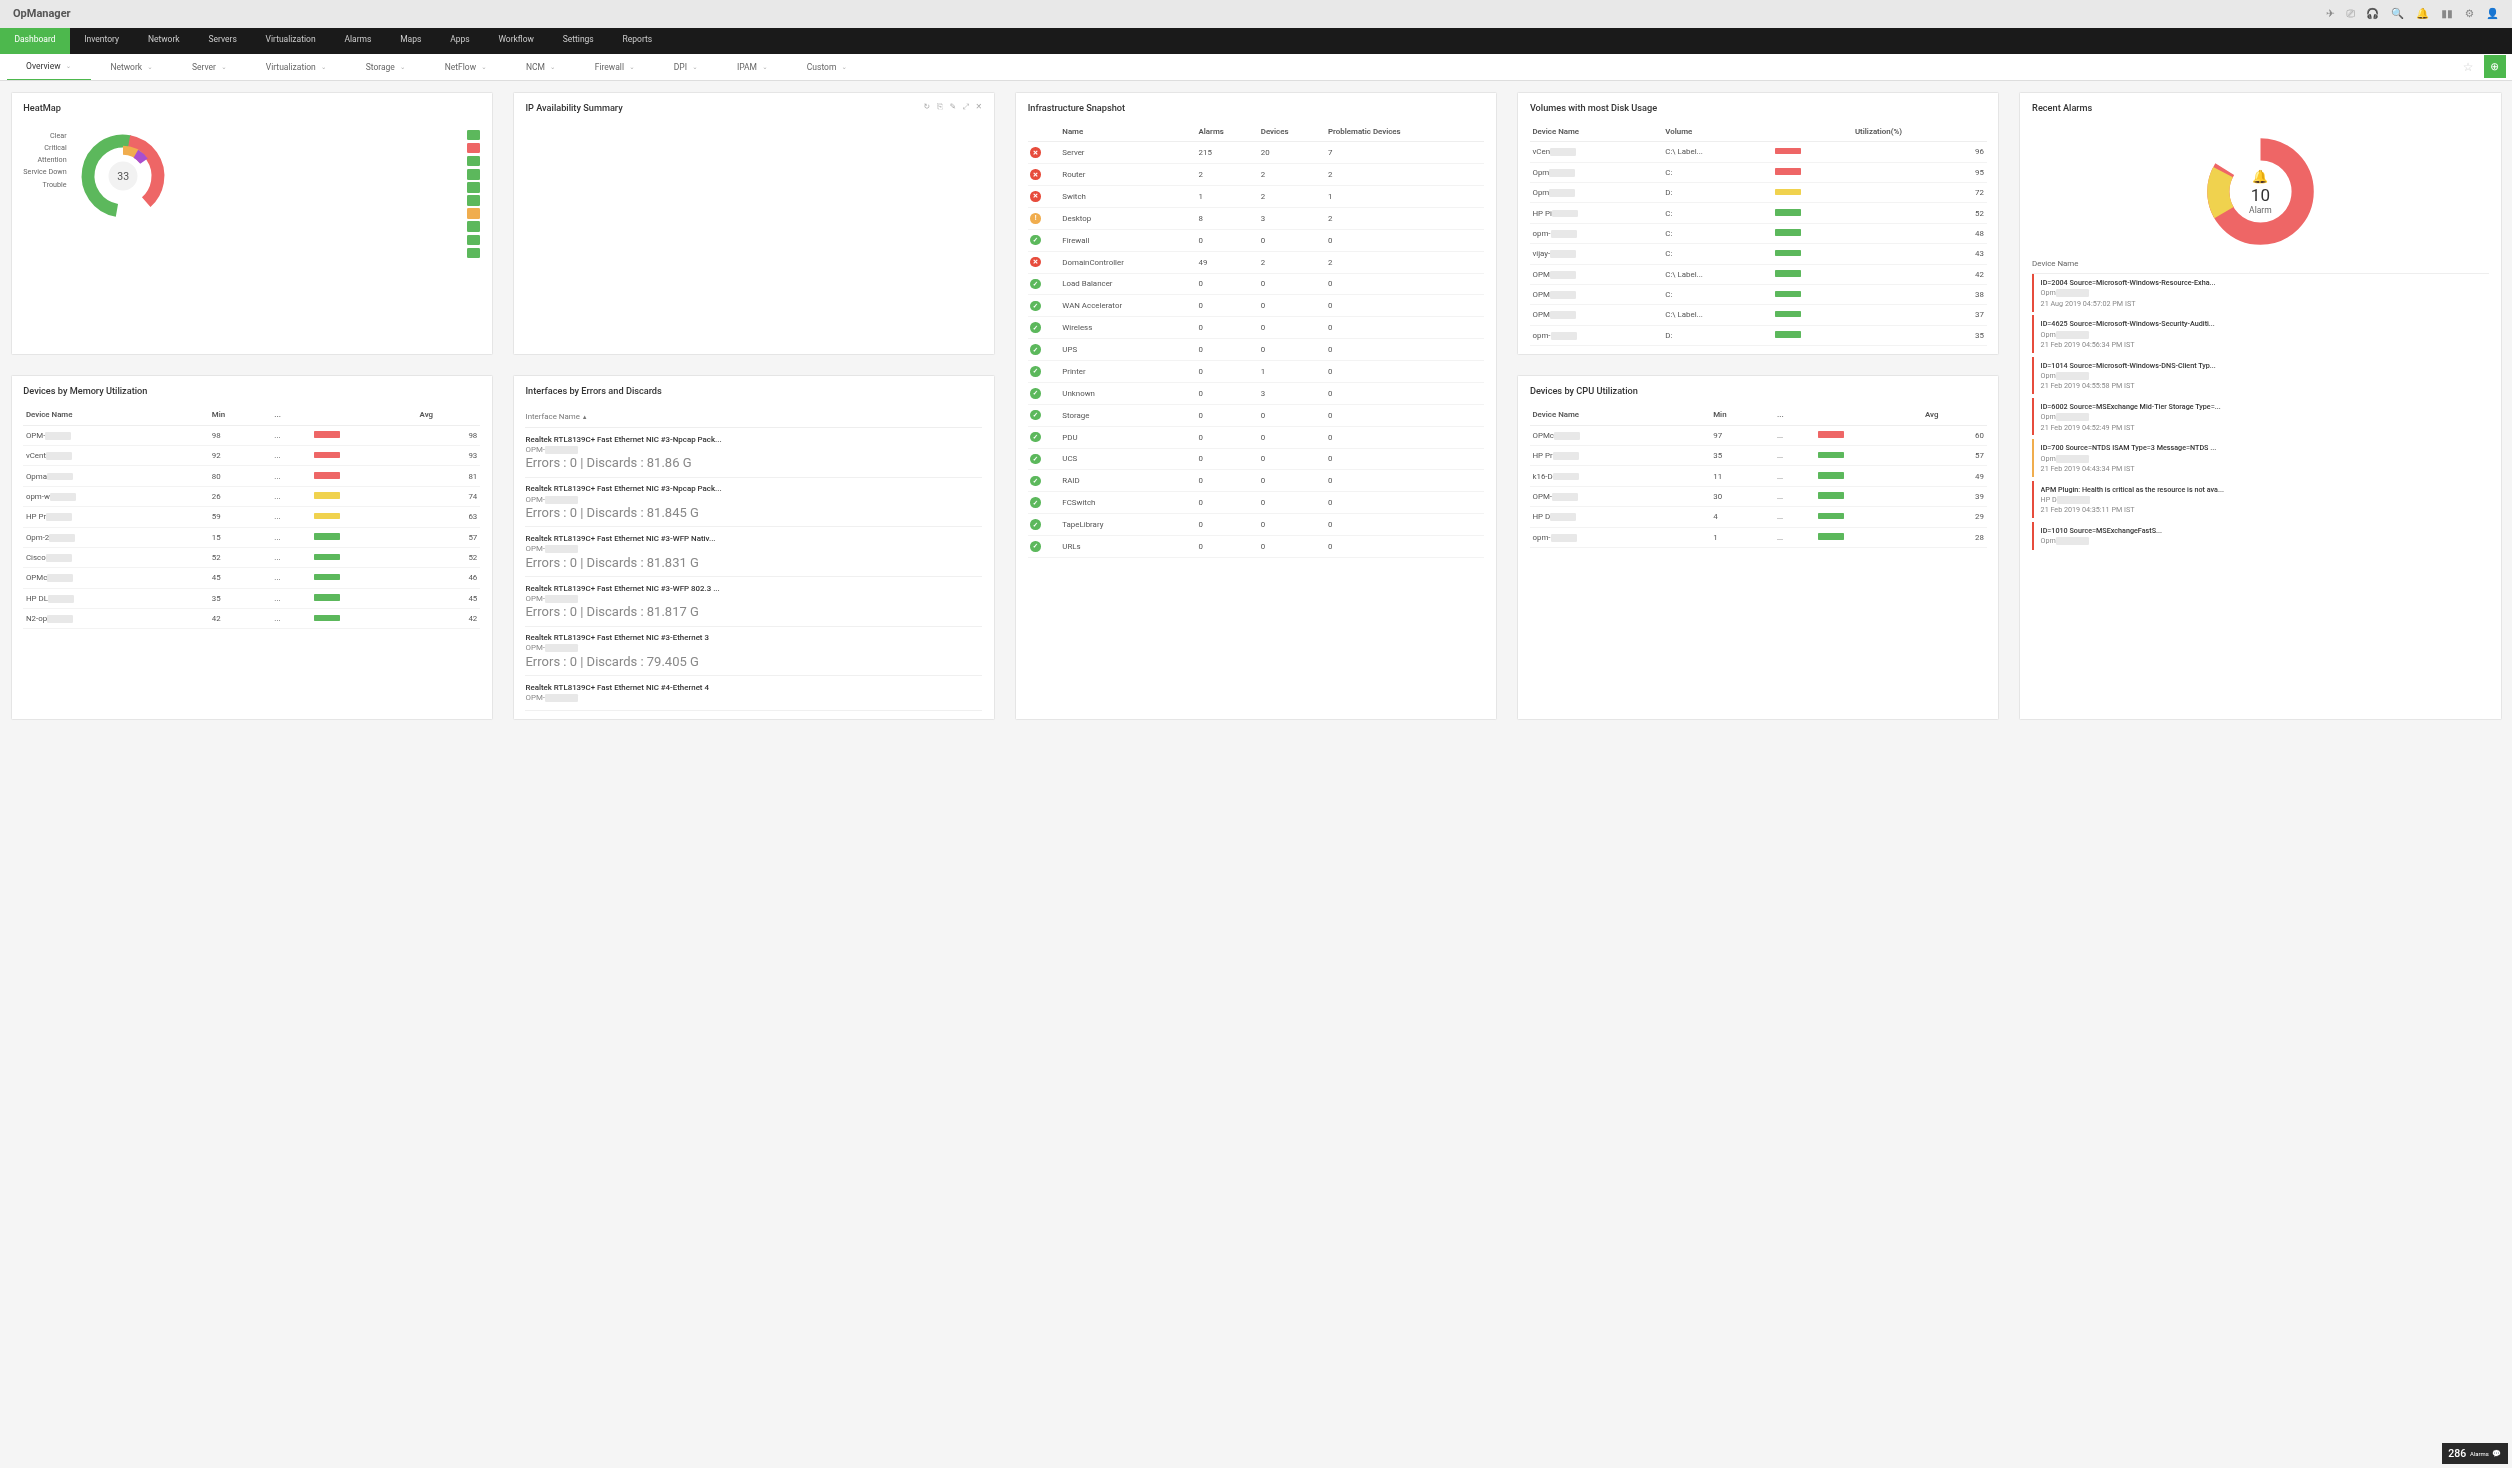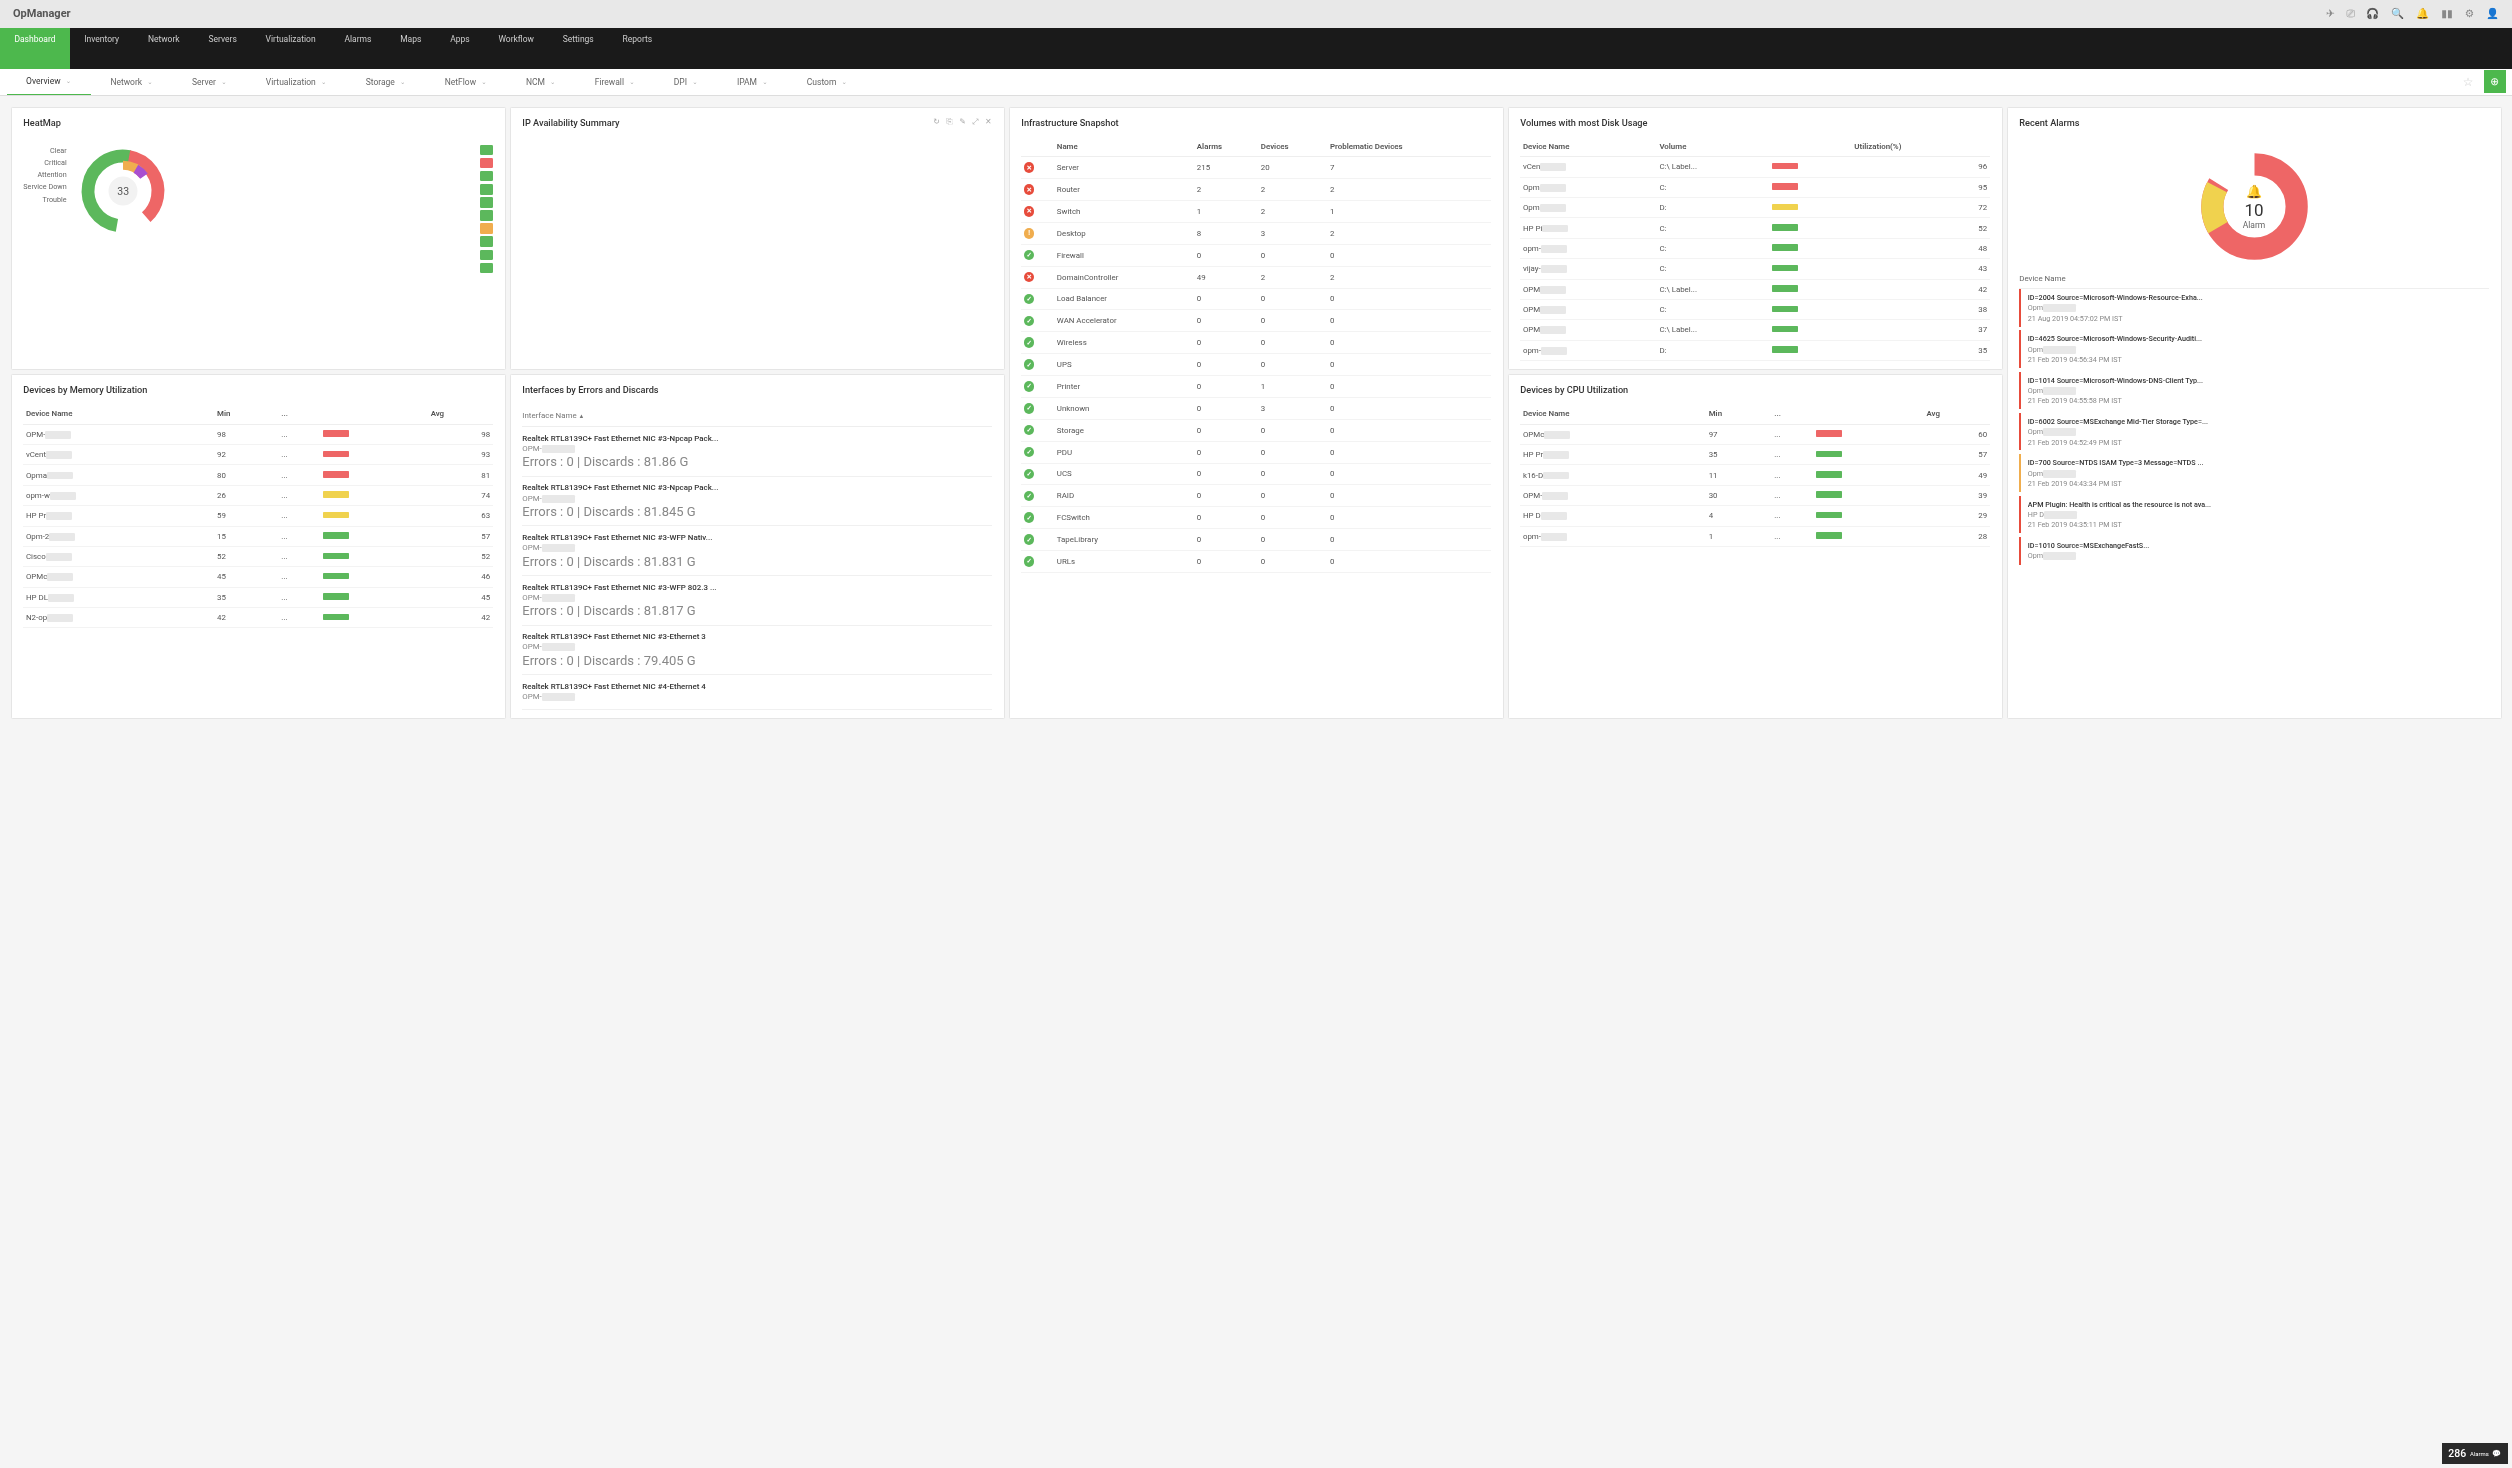--- a/index.html
+++ b/index.html
@@ -1,31 +1,31 @@
 <!DOCTYPE html>
 <html style="font-size:10.5px"><head>
 <meta charset="utf-8">
 <style>
 *{box-sizing:border-box;margin:0;padding:0;font-family:-apple-system,BlinkMacSystemFont,"Segoe UI",Roboto,sans-serif}
 body{background:#f5f5f5;color:#333;font-size:8.5px}
 .header{background:#e8e8e8;height:27.5px;display:flex;align-items:center;padding:0 13px;justify-content:space-between}
 .brand{font-size:11px;color:#555;font-weight:700}
 .header-icons{display:flex;gap:11.8px;align-items:center}
 .header-icons span{color:#888;cursor:pointer;font-size:10.5px}
-.main-nav{background:#1a1a1a;height:41px;display:flex}
+.main-nav{background:#1a1a1a;height:26px;display:flex}
 .nav-item{padding:6.5px 14.4px;color:#ccc;font-size:8.5px;cursor:pointer}
 .nav-item.active{background:#4db84d;color:#fff}
 .sub-nav{background:#fff;height:27.5px;display:flex;align-items:center;border-bottom:0.7px solid #ddd;padding:0 6.5px}
 .sub-item{padding:7.9px 19.6px;color:#666;font-size:8.5px;cursor:pointer;display:flex;align-items:center;gap:5.2px}
 .sub-item.active{color:#333;border-bottom:1.3px solid #4db84d}
 .sub-chevron{font-size:6.5px;color:#aaa}
 .sub-nav-right{margin-left:auto;display:flex;align-items:center;gap:5.2px}
 .star-ic{color:#ccc;font-size:11.8px;padding:0 5.2px}
 .add-widget{background:#4db84d;color:#fff;padding:5.2px 6.5px;font-size:10.5px}
-.dashboard{padding:10.5px;display:grid;grid-template-columns:repeat(5,1fr);gap:4px}
+.dashboard{padding:10.5px;display:grid;grid-template-columns:repeat(5,1fr);gap:20px}
 .widget{background:#fff;border:0.7px solid #e5e5e5;border-radius:1.3px}
 .whead{padding:9.2px 11.8px;font-size:9.2px;color:#333;font-weight:500;display:flex;align-items:center;justify-content:space-between}
 .wactions{display:flex;gap:6.5px;color:#aaa;font-size:7.9px}
 .wbody{padding:7.9px 11.8px}
 .heatmap-body{display:flex;gap:10.5px}
 .heat-legend{font-size:7.2px;text-align:right;color:#666;line-height:1.7}
 .heat-donut{width:92px;height:92px;position:relative}
 .heat-center{position:absolute;top:50%;left:50%;transform:translate(-50%,-50%);background:#f2f2f2;border-radius:50%;width:29px;height:29px;display:flex;align-items:center;justify-content:center;font-size:10.5px;color:#555}
 .heat-squares{display:flex;flex-direction:column;gap:2.6px;margin-left:auto}
 .sq{width:13px;height:10.5px;border-radius:1.3px}

